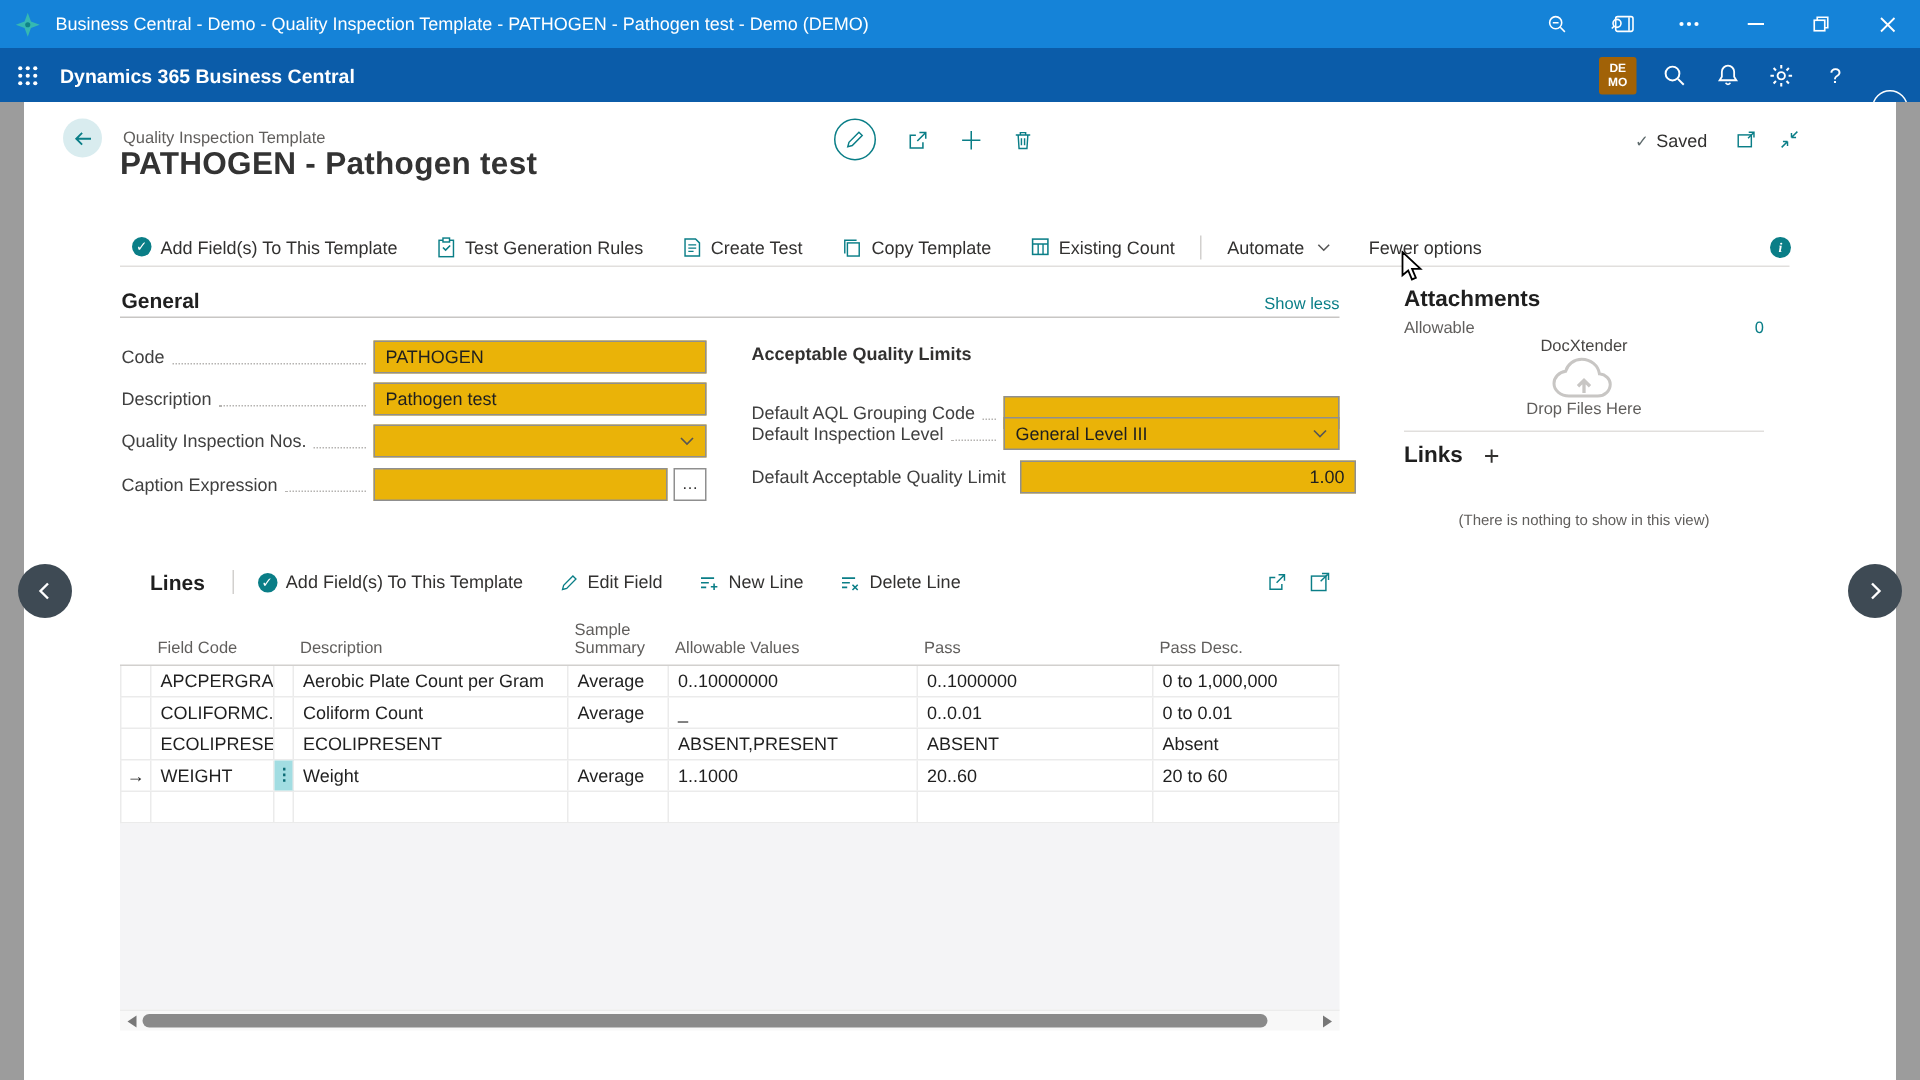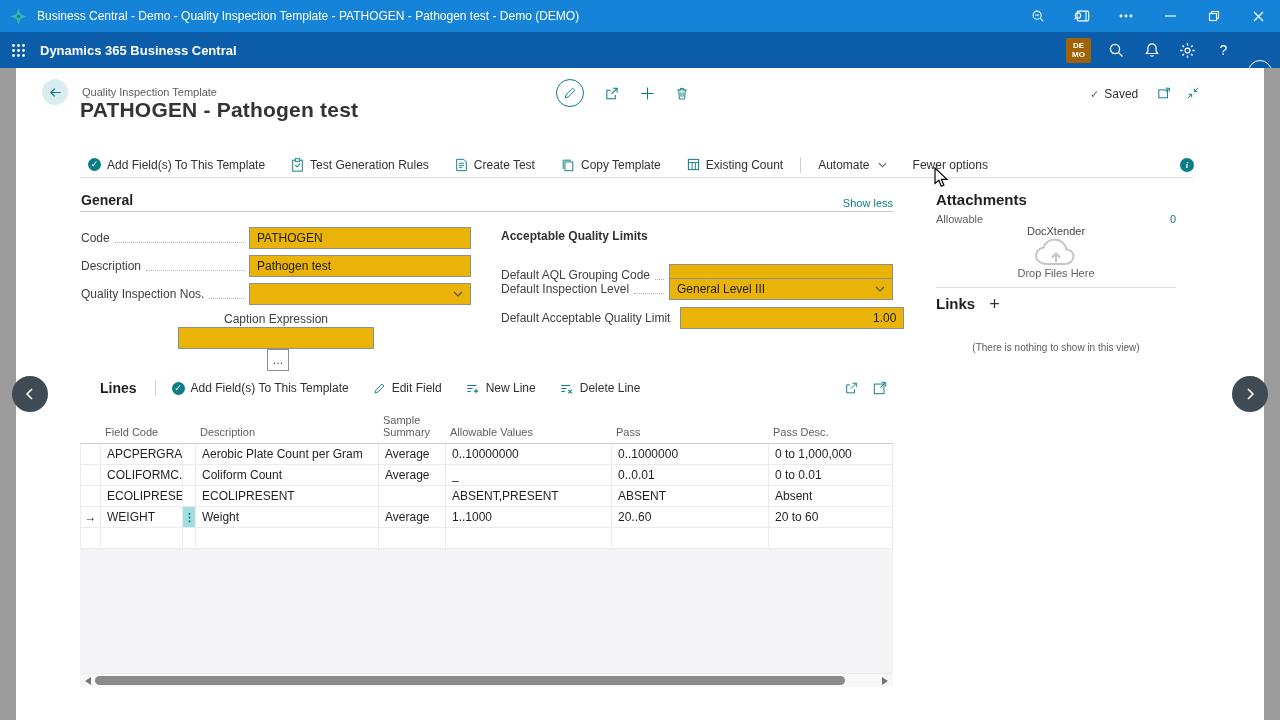--- a/index.html
+++ b/index.html
@@ -340,21 +340,21 @@
         <span class="leader"></span>
       <span class="ctl" style="width:222px;">
         <span></span>
         <span class="chev">
             <svg width="10" height="6" viewBox="0 0 10 6">
               <path d="M1 1l4 4 4-4" fill="none" stroke="#555" stroke-width="1.1"></path>
             </svg>
           </span>
       </span>
     </div>
-    <div class="abs fld" style="left:65px; top:244px; width:390px;flex-direction:column;">
+    <div class="abs fld" style="left:65px; top:244px; width:390px;">
       <span class="lbl">Caption Expression</span>
         <span class="leader"></span>
       <span class="ctl" style="width:196px;"></span>
       <span class="assist-btn">…</span>
     </div>
 
     <div class="abs subgroup-h">Acceptable Quality Limits</div>
     <div class="abs fld" style="left:485px; top:196px; width:392px;">
       <span class="lbl">Default AQL Grouping Code</span>
         <span class="leader"></span>

